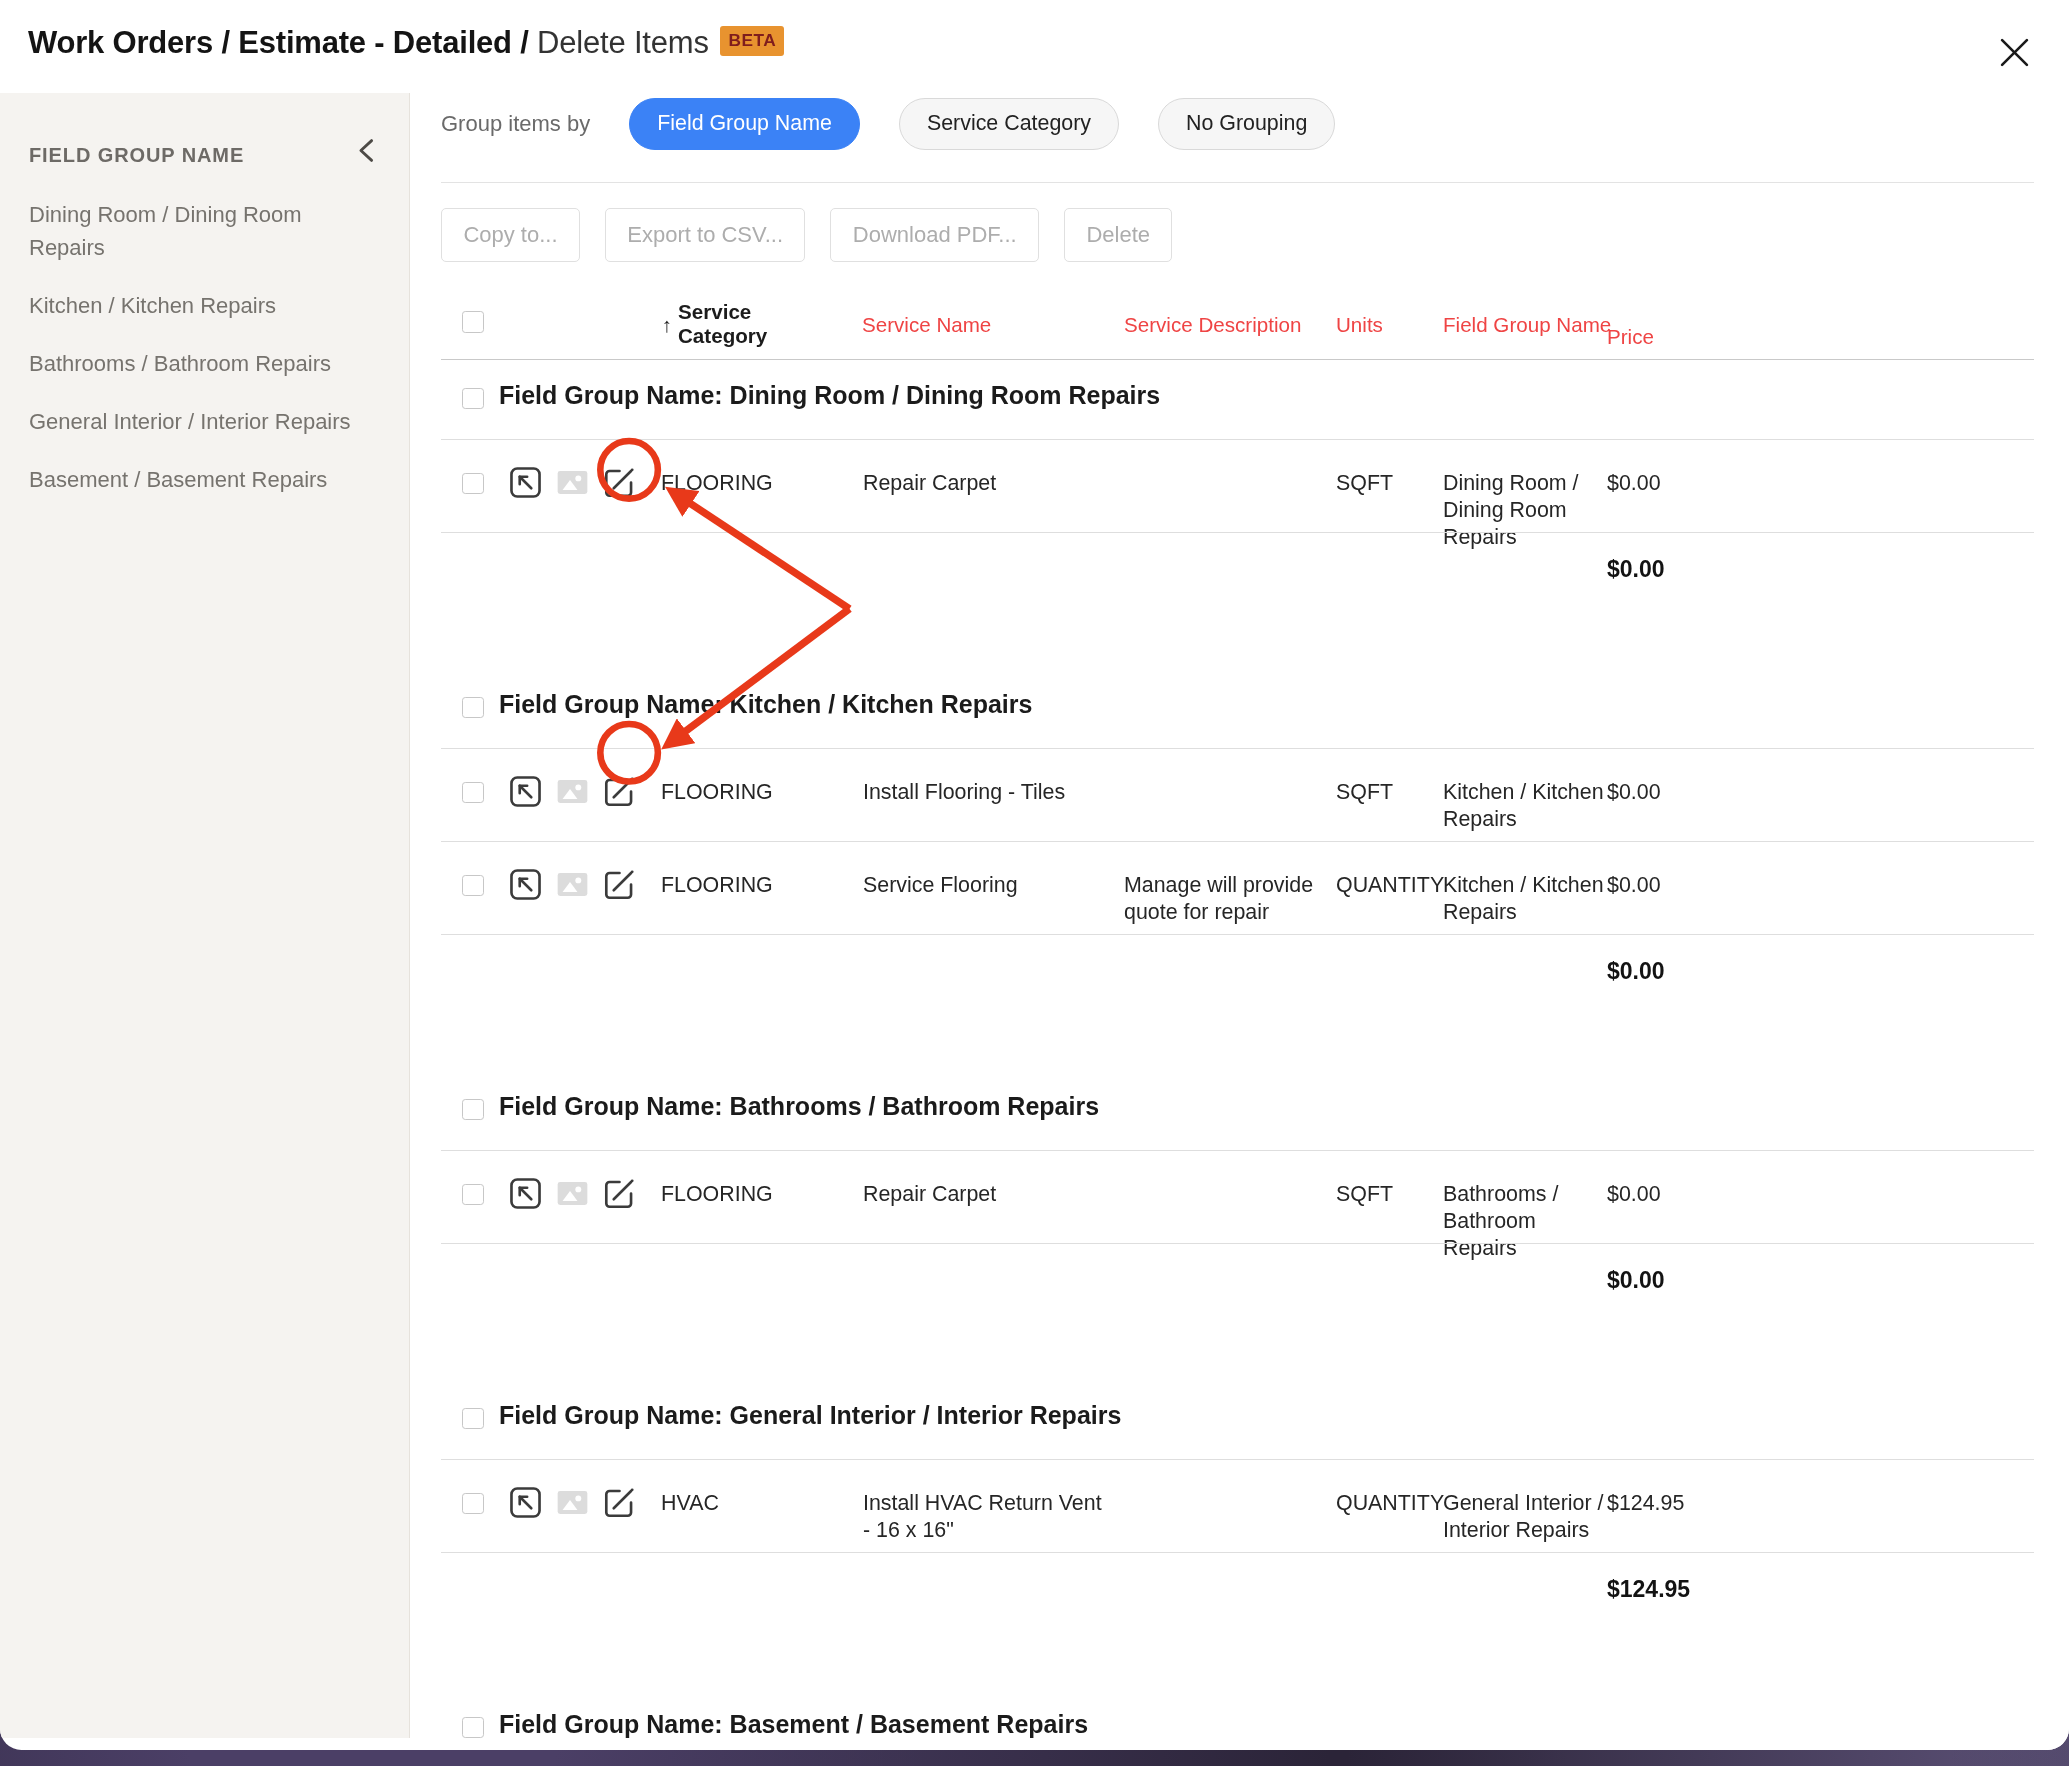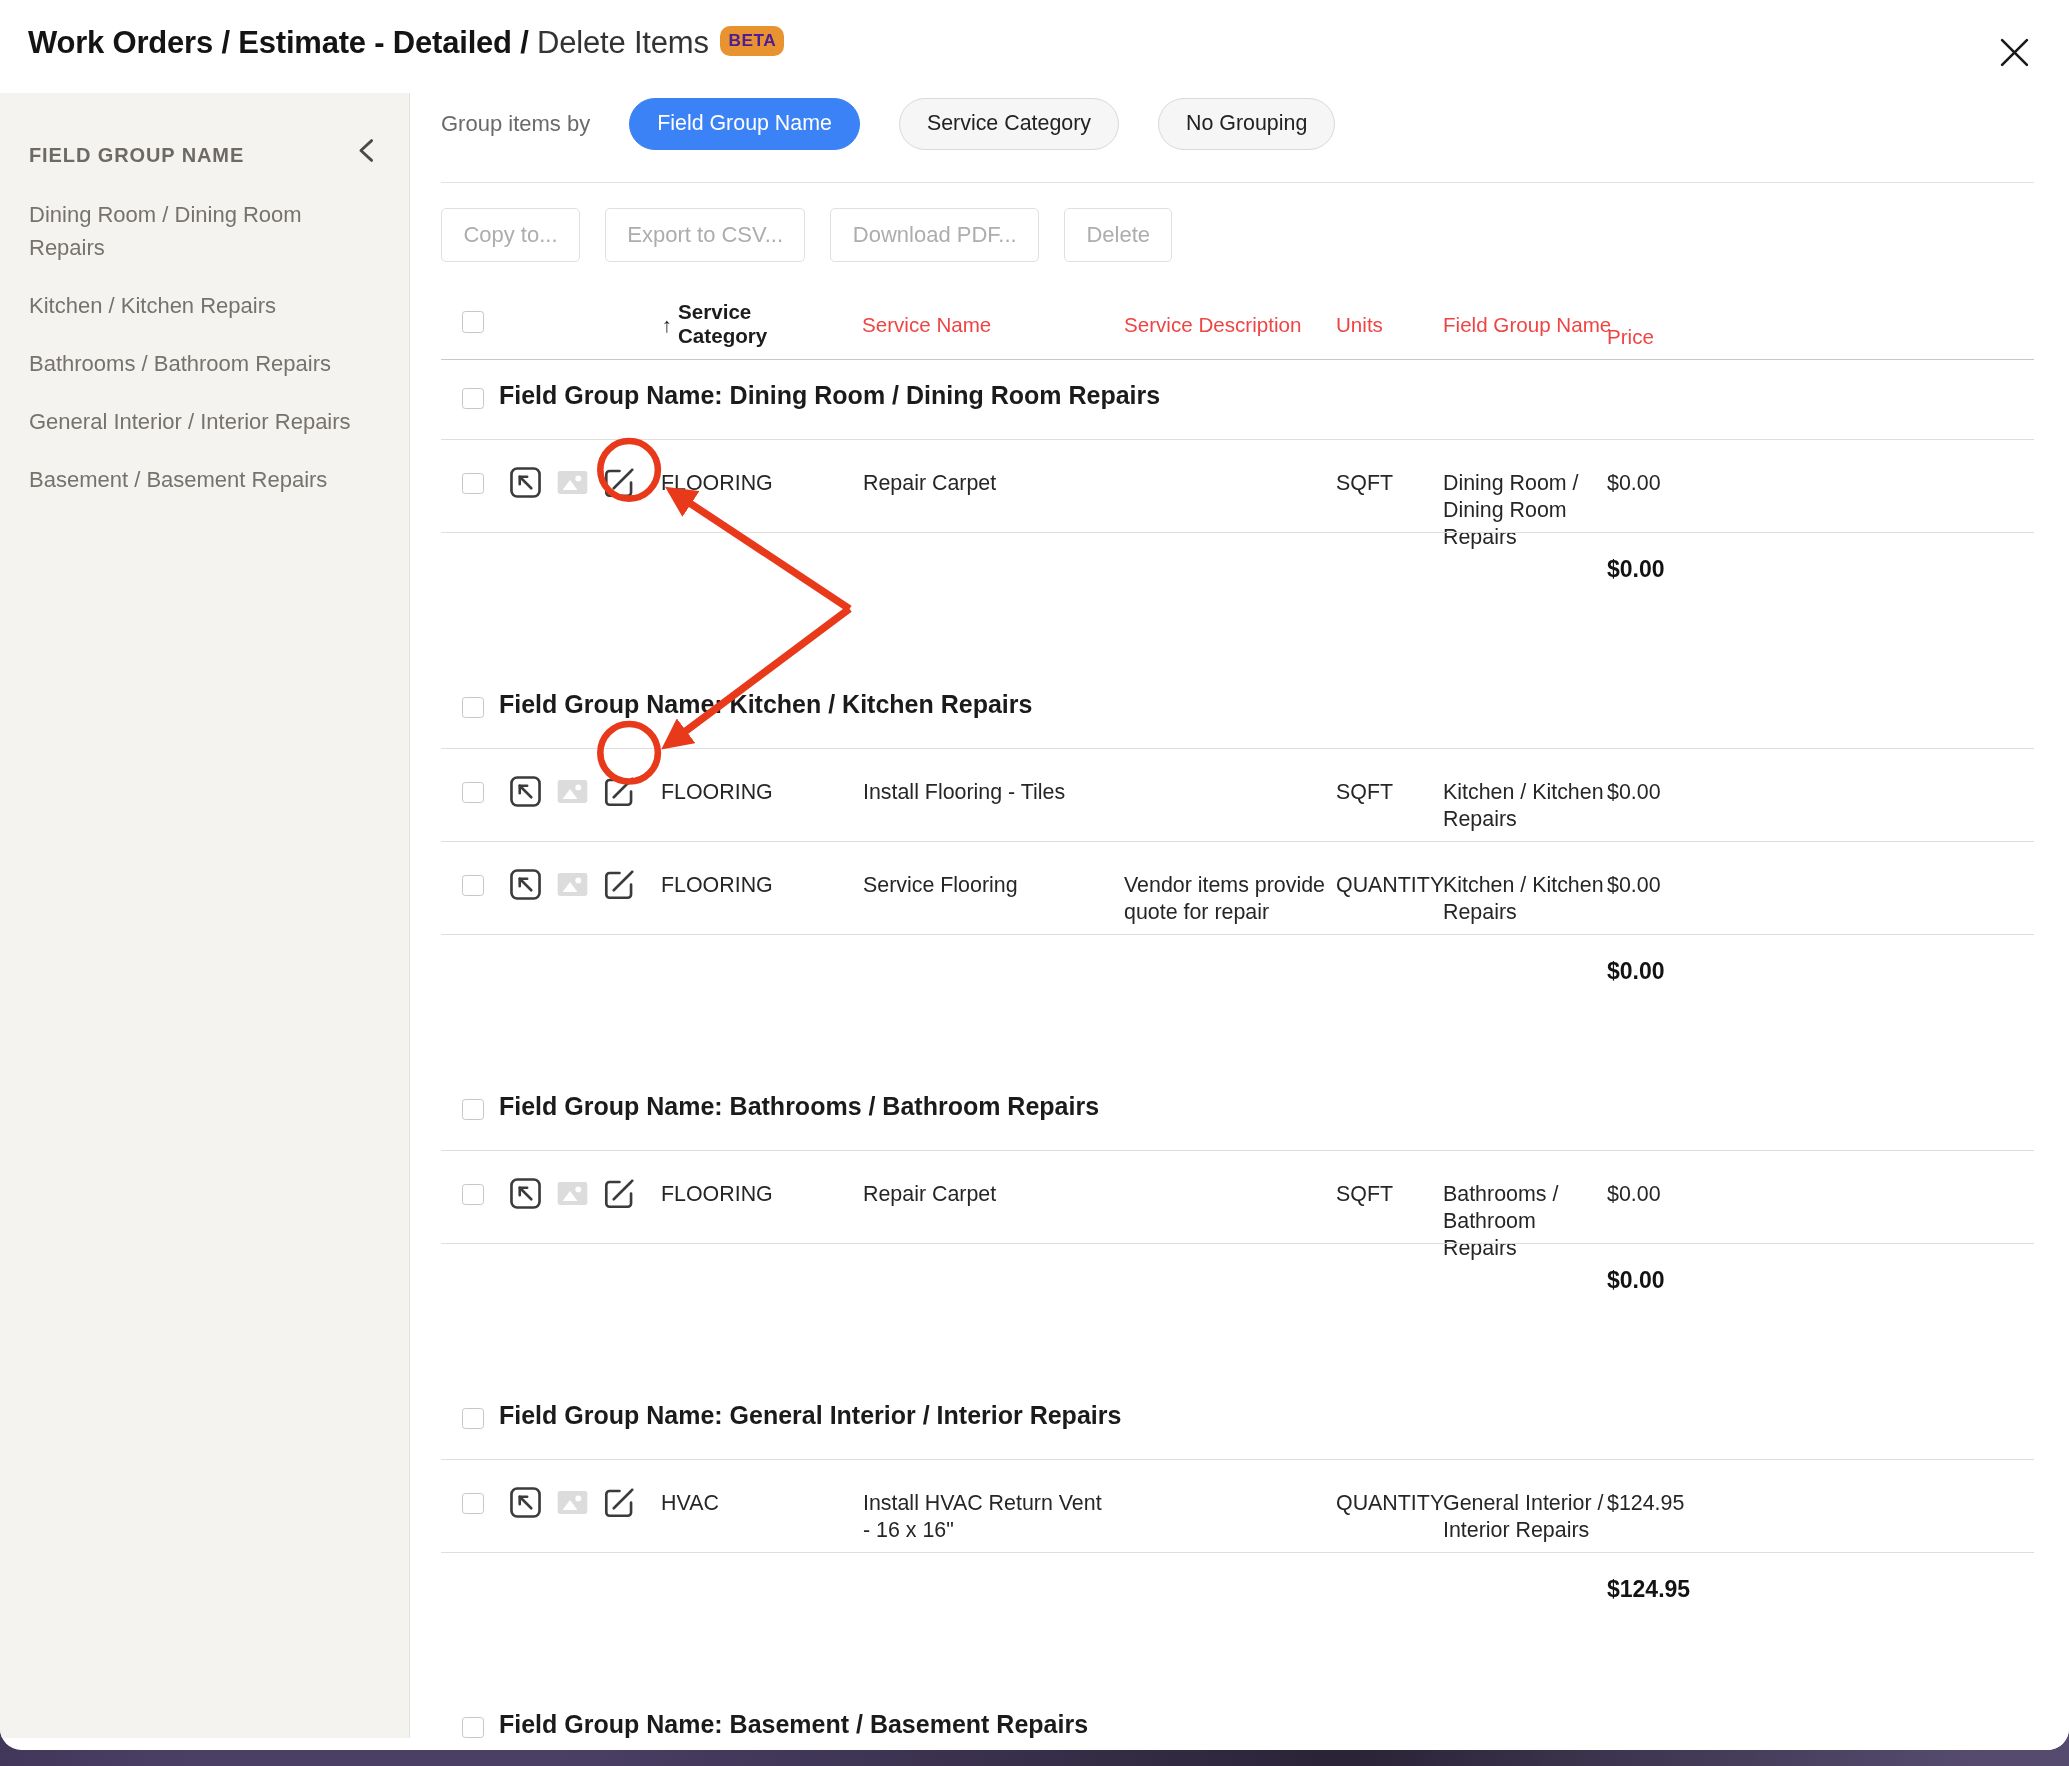--- a/index.html
+++ b/index.html
@@ -53,26 +53,26 @@
     letter-spacing: -0.2px;
     white-space: nowrap;
   }
   .breadcrumb .crumb-strong { font-weight: 600; color: #141414; }
   .breadcrumb .crumb-sep { font-weight: 600; color: #141414; }
   .breadcrumb .crumb-last { font-weight: 400; color: #333; }
   .beta-badge {
     display: inline-block;
     margin-left: 11.5px;
     background: #e8932f;
-    color: #4c1d95;
+    color: #7f1d1d;
     font-size: 17.3px;
     font-weight: 700;
     letter-spacing: 0.5px;
     padding: 4.1px 8.2px 5px 8.2px;
-    border-radius: 10px;
+    border-radius: 3px;
     vertical-align: 7.4px;
   }
   .close-btn {
     position: absolute;
     right: 33px;
     top: 31px;
     width: 43px;
     height: 43px;
     cursor: pointer;
   }
@@ -477,21 +477,21 @@
           </span>
           <span class="icon-edit">
             <svg width="33" height="33" viewBox="0 0 40 40">
               <path d="M34 20 V32 a4 4 0 0 1 -4 4 H8 a4 4 0 0 1 -4 -4 V10 a4 4 0 0 1 4 -4 H20" fill="none" stroke="#3b3b3b" stroke-width="3.2" stroke-linecap="round"></path>
               <line x1="13" y1="27" x2="34" y2="6" stroke="#3b3b3b" stroke-width="3.2" stroke-linecap="round"></line>
               <circle cx="35.4" cy="4.6" r="1.7" fill="#3b3b3b"></circle>
             </svg>
           </span>
           <span class="cell c-cat">FLOORING</span>
           <span class="cell c-name">Service Flooring</span>
-          <span class="cell c-desc">Vendor items provide quote for repair</span>
+          <span class="cell c-desc">Manage will provide quote for repair</span>
           <span class="cell c-units">QUANTITY</span>
           <span class="cell c-fgn">Kitchen / Kitchen Repairs</span>
           <span class="cell c-price">$0.00</span>
         </div>
         <div class="subtotal-row">
           <span class="total">$0.00</span>
         </div>
         <div class="grp-gap"></div>
 
         <div class="grp-header">

